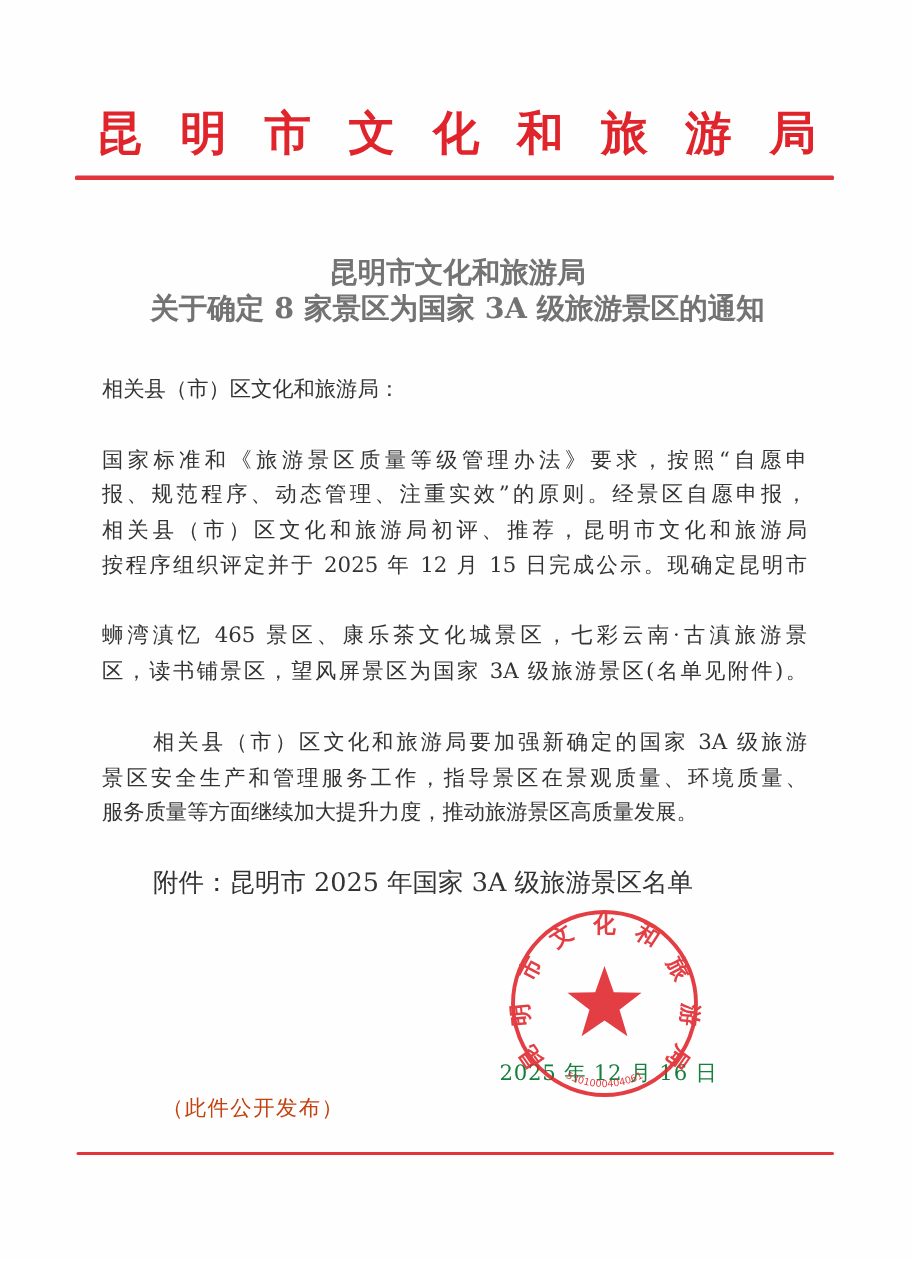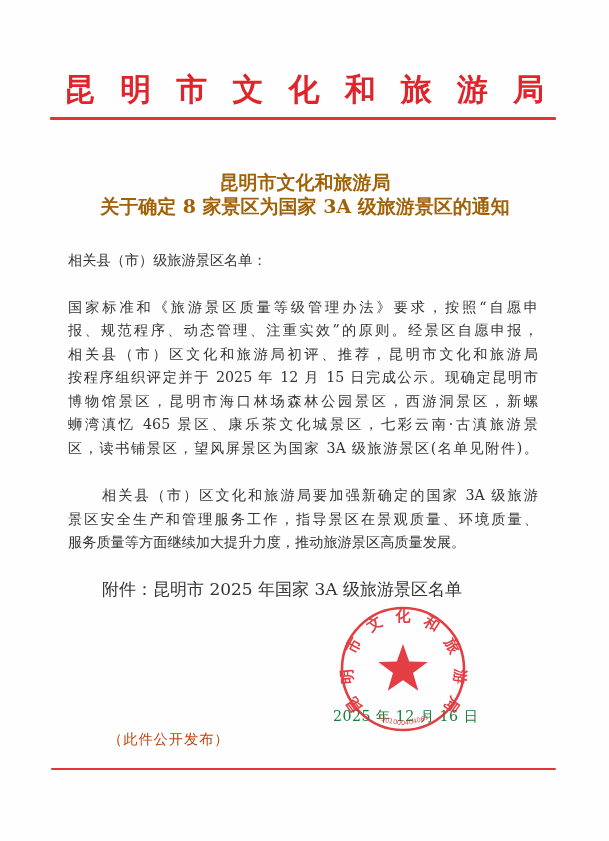--- a/index.html
+++ b/index.html
@@ -50,21 +50,21 @@
     .rule-bottom { left: 51px; top: 768px; width: 505px; height: 2px; }
 
     
     .title {
       position: absolute;
       left: 40px;
       width: 530px;
       text-align: center;
       font-family: "DejaVu Serif", "Liberation Serif", serif;
       font-weight: bold;
-      color: #a16207;
+      color: #737373;
       font-size: 19px;
       line-height: 24px;
     }
     .title-1 { top: 170px; }
     .title-2 { top: 194px; }
 
     
     .body-line {
       position: absolute;
       left: 68px;
@@ -134,27 +134,26 @@
     <span>和</span>
     <span>旅</span>
     <span>游</span>
     <span>局</span>
   </div>
   <div class="red-rule rule-top"></div>
 
   <div class="title title-1">昆明市文化和旅游局</div>
   <div class="title title-2">关于确定 8 家景区为国家 3A 级旅游景区的通知</div>
 
-  <div class="body-line left" style="top:249px;">相关县（市）级旅游景区名单：</div>
+  <div class="body-line left" style="top:249px;">相关县（市）区文化和旅游局：</div>
 
   <div class="body-line" style="top:296px;">国家标准和《旅游景区质量等级管理办法》要求，按照“自愿申</div>
   <div class="body-line" style="top:319px;">报、规范程序、动态管理、注重实效”的原则。经景区自愿申报，</div>
   <div class="body-line" style="top:343px;">相关县（市）区文化和旅游局初评、推荐，昆明市文化和旅游局</div>
   <div class="body-line" style="top:366px;">按程序组织评定并于 2025 年 12 月 15 日完成公示。现确定昆明市</div>
-  <div class="body-line" style="top:390px;">博物馆景区，昆明市海口林场森林公园景区，西游洞景区，新螺</div>
   <div class="body-line" style="top:413px;">蛳湾滇忆 465 景区、康乐茶文化城景区，七彩云南·古滇旅游景</div>
   <div class="body-line" style="top:437px;">区，读书铺景区，望风屏景区为国家 3A 级旅游景区(名单见附件)。</div>
 
   <div class="body-line indent" style="top:484px;">相关县（市）区文化和旅游局要加强新确定的国家 3A 级旅游</div>
   <div class="body-line" style="top:508px;">景区安全生产和管理服务工作，指导景区在景观质量、环境质量、</div>
   <div class="body-line left" style="top:531px;">服务质量等方面继续加大提升力度，推动旅游景区高质量发展。</div>
 
   <div class="attachment">附件：昆明市 2025 年国家 3A 级旅游景区名单</div>
 
   <div class="date-line">2025 年 12 月 16 日</div>

